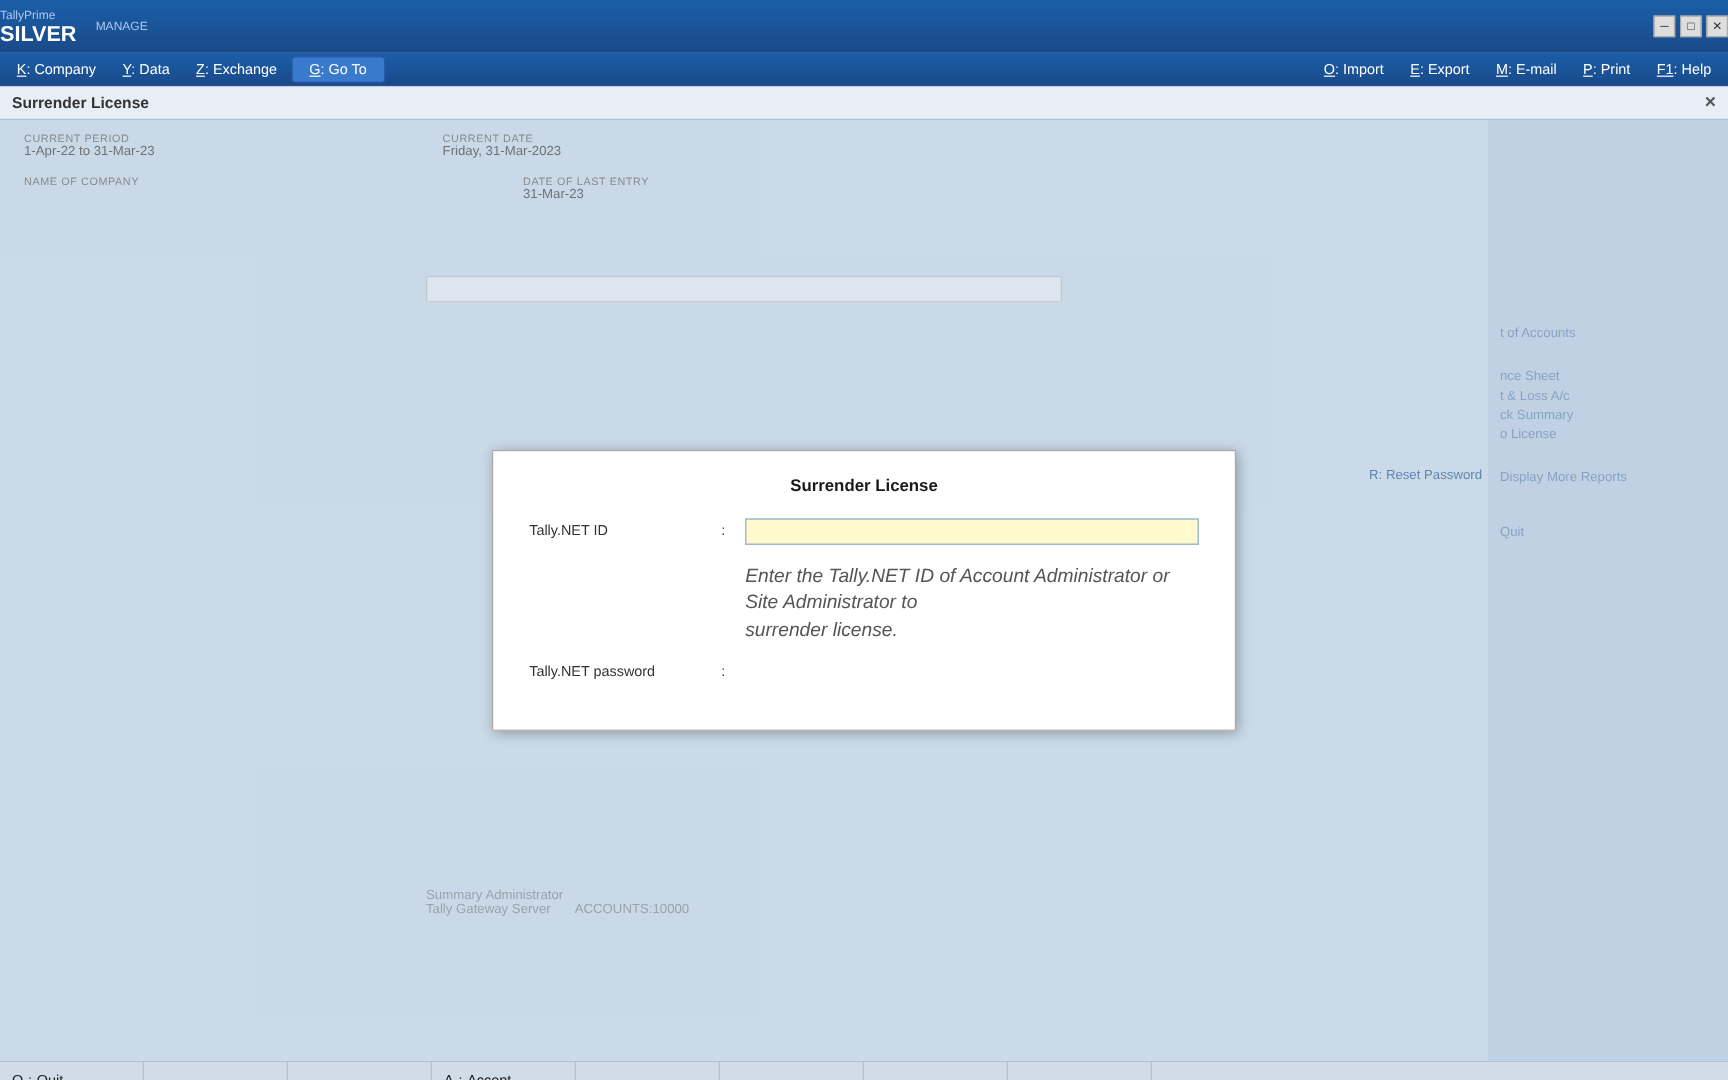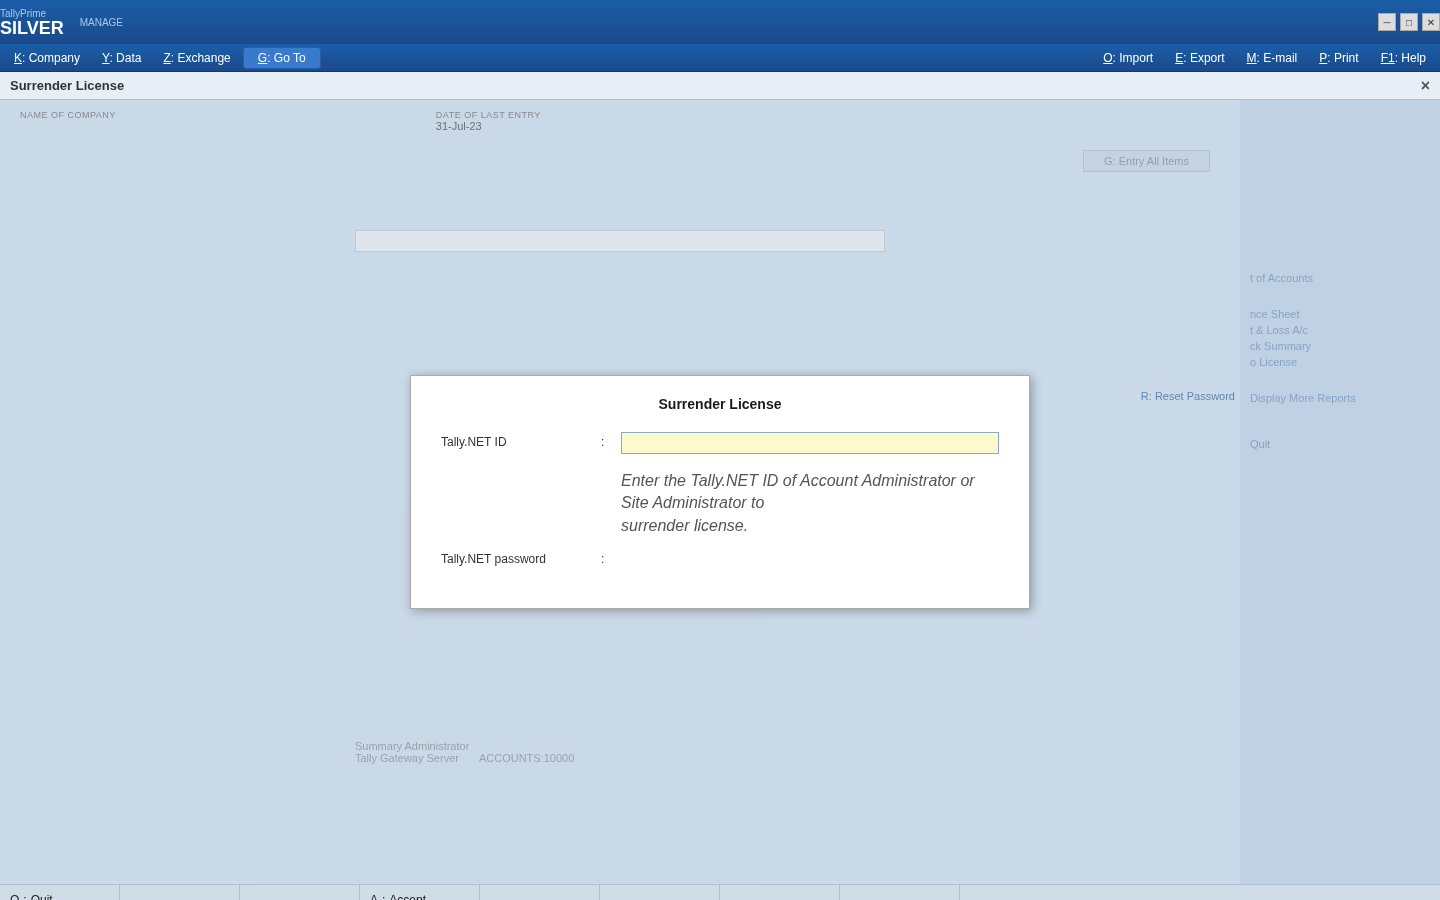--- a/index.html
+++ b/index.html
@@ -302,31 +302,38 @@
 <div class="panel-header">
   <span class="panel-title">Surrender License</span>
   <span class="close-btn">×</span>
 </div>
 
 <div class="main-content">
 
   <div class="bg-content">
     <div class="bg-row">
       <div class="bg-section">
+        <div class="bg-label">CURRENT PERIOD</div>
+        <div class="bg-value">1-Apr-22 to 31-Mar-23</div>
+      </div>
+      <div class="bg-section" style="margin-left:200px;">
+        <div class="bg-label">CURRENT DATE</div>
+        <div class="bg-value">Friday, 31-Mar-2023</div>
+      </div>
+    </div>
+    <div class="bg-row">
+      <div class="bg-section">
         <div class="bg-label">NAME OF COMPANY</div>
       </div>
       <div class="bg-section" style="margin-left:280px;">
         <div class="bg-label">DATE OF LAST ENTRY</div>
-        <div class="bg-value">31-Jul-23</div>
-      </div>
-    </div>
-
-    <div style="display:flex; justify-content:flex-end; margin-right:210px; margin-top:10px; margin-bottom:10px;">
-      <button class="bg-button">G: Entry All Items</button>
-    </div>
+        <div class="bg-value">31-Mar-23</div>
+      </div>
+    </div>
+
 
     <div class="license-info-box">
     </div>
 
     <div style="position:absolute; bottom:120px; left:355px; font-size:11px; color:#555; opacity:0.6;">
       <div>Summary Administrator</div>
       <div style="display:flex; gap:20px;">
         <span>Tally Gateway Server</span>
         <span>ACCOUNTS:10000</span>
       </div>

